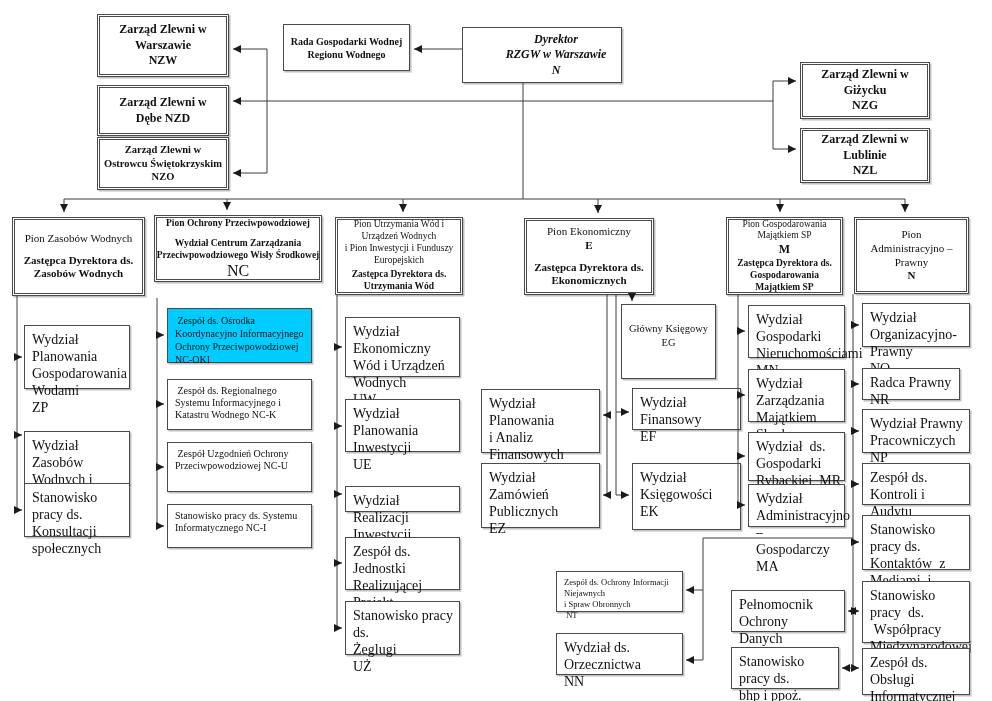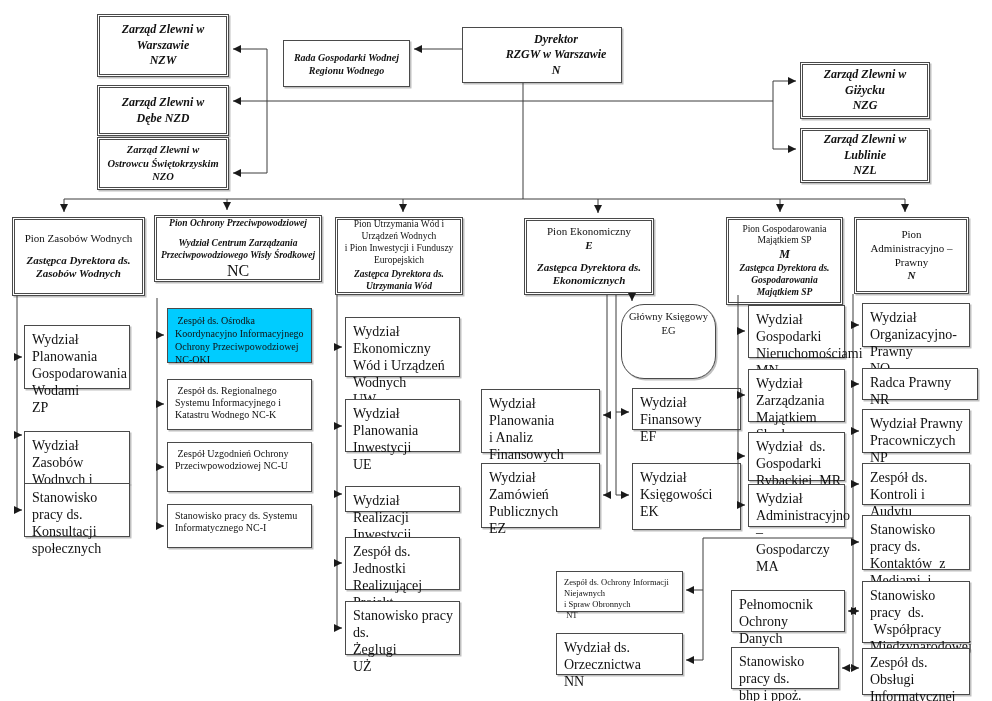--- a/index.html
+++ b/index.html
@@ -4,48 +4,48 @@
 <style>
   html,body{margin:0;padding:0;background:#fff;}
   .canvas{position:relative;width:992px;height:701px;background:#ffffff;
           font-family:"Liberation Serif","DejaVu Serif",serif;color:#111;overflow:hidden;}
   .box{position:absolute;box-sizing:border-box;background:#fff;border:1px solid #4a4a4a;
        box-shadow:1.5px 1.5px 0 rgba(130,130,130,.5);}
   .double::after{content:"";position:absolute;inset:1px;border:1px solid #4a4a4a;pointer-events:none;}
   .center{display:flex;flex-direction:column;align-items:center;justify-content:center;
           text-align:center;white-space:pre-line;}
   .child{font-size:14px;line-height:1.22;padding:5px 2px 2px 7px;white-space:pre-wrap;}
-  .b{font-weight:bold;font-style:italic;}
+  .b{font-weight:bold;}
   .i{font-style:italic;padding-left:28px;}
   .f12{font-size:12px;line-height:1.3;}
   .f11{font-size:11px;line-height:1.25;}
   .f10{font-size:10px;line-height:1.3;}
   .f105{font-size:10.5px;line-height:1.3;}
   .f95{font-size:9.5px;line-height:1.25;}
   .f85{font-size:8.5px;line-height:1.3;}
   .big{font-size:16px;line-height:1.1;}
   .mt2{margin-top:2px;} .mt5{margin-top:8px;} .mt8{margin-top:8px;}
   .top-center{display:flex;flex-direction:column;align-items:center;justify-content:flex-start;
-          text-align:center;white-space:pre-line;padding-top:5px;border-radius:23px;}
+          text-align:center;white-space:pre-line;padding-top:17px;}
   .overlay{position:absolute;left:0;top:0;pointer-events:none;}
 </style>
 </head>
 <body>
 
 <div class="canvas">
 
   <div class="box double center b f12" style="left:97px;top:14px;width:132px;height:63px">Zarząd Zlewni w
 Warszawie
 NZW</div>
   <div class="box double center b f12" style="left:97px;top:85px;width:132px;height:51px">Zarząd Zlewni w
 Dębe  NZD</div>
   <div class="box double center b f105" style="left:97px;top:137px;width:132px;height:53px">Zarząd Zlewni w
 Ostrowcu Świętokrzyskim
 NZO</div>
-  <div class="box center b f10" style="left:283px;top:40px;width:127px;height:47px">Rada Gospodarki Wodnej
+  <div class="box center b f10" style="left:283px;top:24px;width:127px;height:47px">Rada Gospodarki Wodnej
 Regionu Wodnego</div>
   <div class="box center b i f12" style="left:462px;top:27px;width:160px;height:56px;border-width:1.5px">Dyrektor
 RZGW w Warszawie
 N</div>
   <div class="box double center b f12" style="left:800px;top:62px;width:130px;height:57px">Zarząd Zlewni w
 Giżycku
 NZG</div>
   <div class="box double center b f12" style="left:800px;top:128px;width:130px;height:55px">Zarząd Zlewni w
 Lublinie
 NZL</div>
@@ -68,21 +68,21 @@
 Europejskich</div>
     <div class="b f95 mt2">Zastępca Dyrektora ds.
 Utrzymania Wód</div>
   </div>
   <div class="box double center" style="left:524px;top:218px;width:130px;height:77px">
     <div class="f11">Pion Ekonomiczny</div>
     <div class="b f11">E</div>
     <div class="b f11 mt8">Zastępca Dyrektora ds.
 Ekonomicznych</div>
   </div>
-  <div class="box double center" style="left:726px;top:217px;width:117px;height:88px">
+  <div class="box double center" style="left:726px;top:217px;width:117px;height:78px">
     <div class="f95">Pion Gospodarowania
 Majątkiem SP</div>
     <div class="b f12">M</div>
     <div class="b f95">Zastępca Dyrektora ds.
 Gospodarowania
 Majątkiem SP</div>
   </div>
   <div class="box double center" style="left:854px;top:217px;width:115px;height:77px">
     <div class="f11">Pion
 Administracyjno –
@@ -156,21 +156,21 @@
   <div class="box child" style="left:748px;top:432px;width:97px;height:49px;border-width:1.5px">Wydział  ds.
 Gospodarki
 Rybackiej  MR</div>
   <div class="box child" style="left:748px;top:484px;width:97px;height:43px">Wydział
 Administracyjno –
 Gospodarczy  MA</div>
 
   <div class="box child" style="left:862px;top:303px;width:108px;height:44px">Wydział
 Organizacyjno-Prawny
 NO</div>
-  <div class="box child" style="left:862px;top:368px;width:116px;height:32px">Radca Prawny
+  <div class="box child" style="left:862px;top:368px;width:98px;height:32px">Radca Prawny
 NR</div>
   <div class="box child" style="left:862px;top:409px;width:108px;height:44px">Wydział Prawny
 Pracowniczych
 NP</div>
   <div class="box child" style="left:862px;top:463px;width:108px;height:42px">Zespół ds. Kontroli i
 Audytu Wewnętrznego
 NK</div>
   <div class="box child" style="left:862px;top:515px;width:108px;height:55px">Stanowisko pracy ds.
 Kontaktów  z
 Mediami  i Promocji

